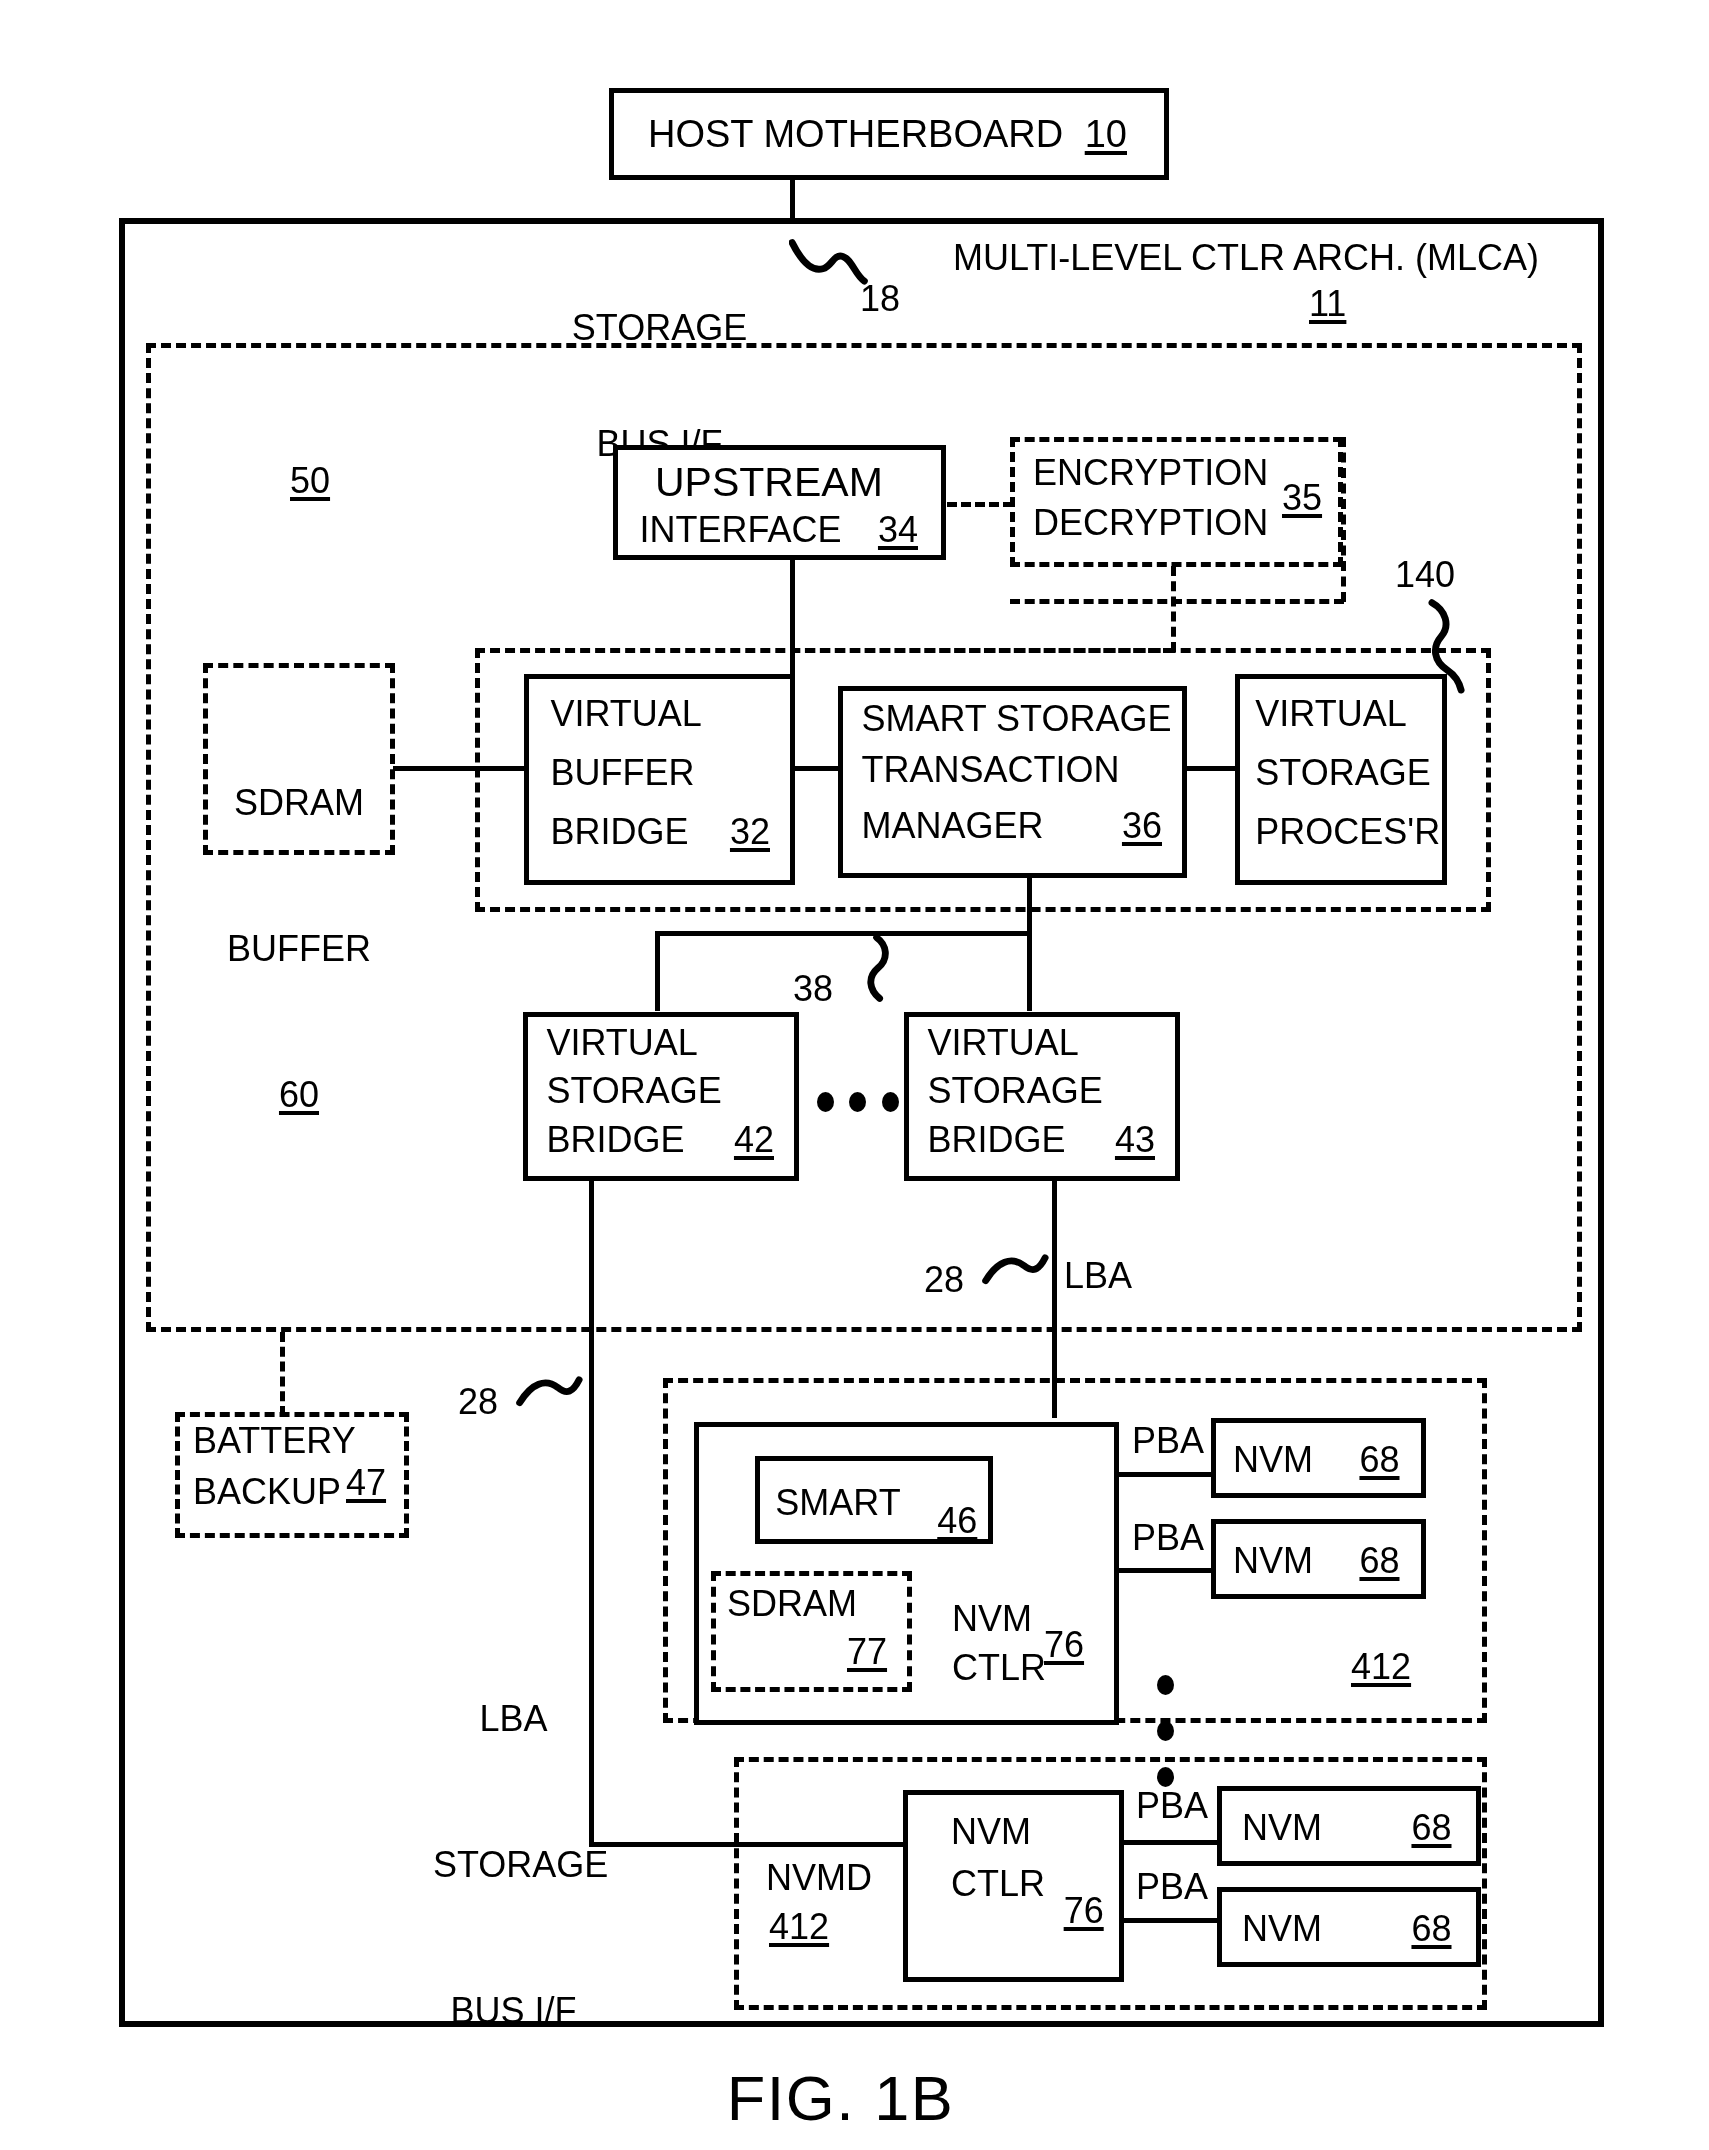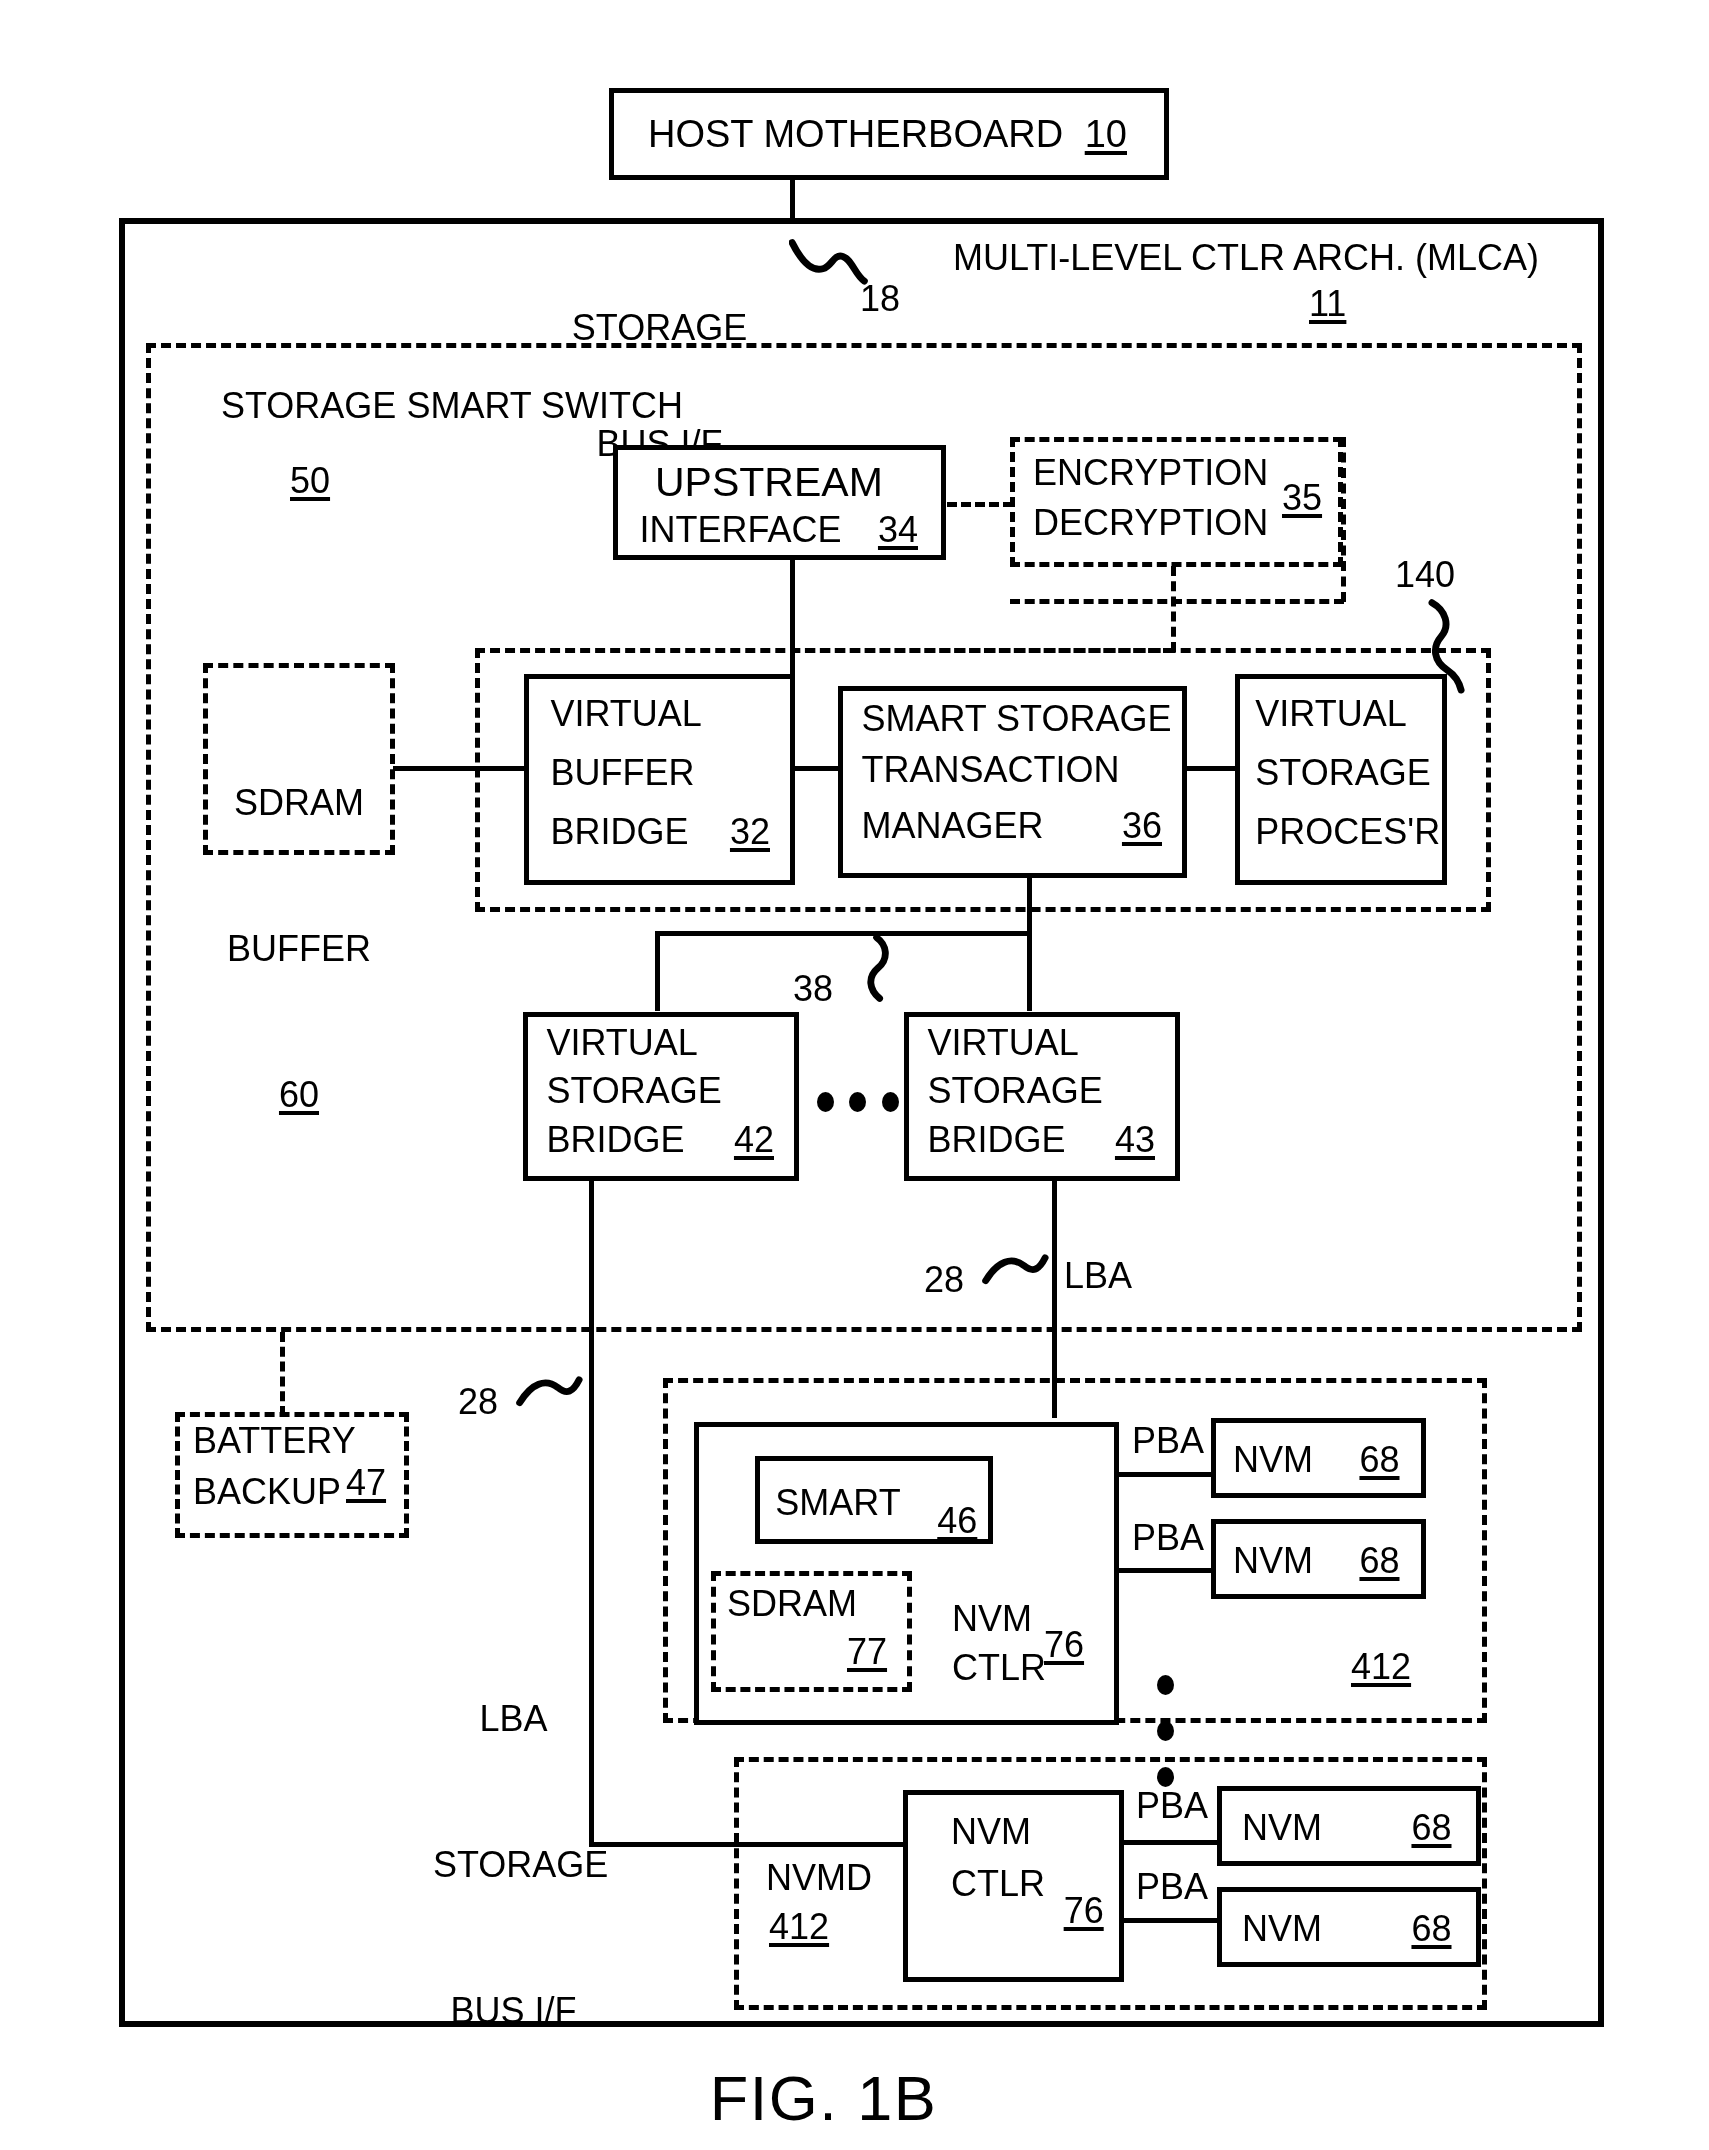--- a/index.html
+++ b/index.html
@@ -35,21 +35,21 @@
   .ctr{text-align:center;}
 
   
   .btxt{position:absolute;left:0;right:0;white-space:pre;line-height:1.1;}
 
   .dots3{position:absolute;display:flex;gap:15.3px;align-items:center;}
   .dots3 i{display:block;width:17px;height:20px;border-radius:50%;background:#000;}
   .dotsv{position:absolute;display:flex;flex-direction:column;gap:26px;align-items:center;}
   .dotsv i{display:block;width:17px;height:20px;border-radius:50%;background:#000;}
 
-  .fig{position:absolute;left:0;width:1647px;text-align:center;}
+  .fig{position:absolute;left:17px;width:1647px;text-align:center;}
 </style>
 </head>
 <body>
 
 <div id="stage">
 
   <div class="box" style="left:609px;top:88px;width:560px;height:92px;">
     <div class="btxt" style="left:34px;top:21px;font-size:38px;">HOST MOTHERBOARD</div>
     <div class="btxt u" style="left:auto;right:37px;width:auto;top:21px;text-align:center;font-size:38px;">10</div>
   </div>
@@ -66,21 +66,20 @@
   <svg class="abs" style="left:789px;top:238px;" width="100" height="73" viewBox="0 0 130 95">
     <path d="M4 6 C16 30, 30 44, 44 40 C56 37, 58 20, 70 24 C82 28, 86 48, 98 56" fill="none" stroke="#000" stroke-width="9" stroke-linecap="round"></path>
   </svg>
   <div class="lbl" style="left:860px;top:280px;font-size:36px;">18</div>
 
   <div class="lbl" style="left:953px;top:239px;font-size:36px;">MULTI-LEVEL CTLR ARCH. (MLCA)</div>
   <div class="lbl u" style="left:1309px;top:285px;font-size:36px;">11</div>
 
   <div class="dbox" style="left:146px;top:343px;width:1436px;height:989px;"></div>
 
-  <div class="lbl" style="left:221px;top:387px;font-size:36px;">STORAGE SMART SWITCH</div>
   <div class="lbl u" style="left:290px;top:462px;font-size:36px;">50</div>
 
   <div class="box" style="left:613px;top:445px;width:333px;height:115px;">
     <div class="btxt" style="left:37px;top:10px;font-size:41px;">UPSTREAM</div>
     <div class="btxt" style="left:21.5px;top:60px;font-size:36px;">INTERFACE</div>
     <div class="btxt u" style="left:auto;right:23px;width:auto;top:60px;font-size:36px;">34</div>
   </div>
 
   <div class="dbox" style="left:1010px;top:437px;width:333px;height:130px;"></div>
   <div class="lbl" style="left:1033px;top:454px;font-size:36px;">ENCRYPTION</div>

